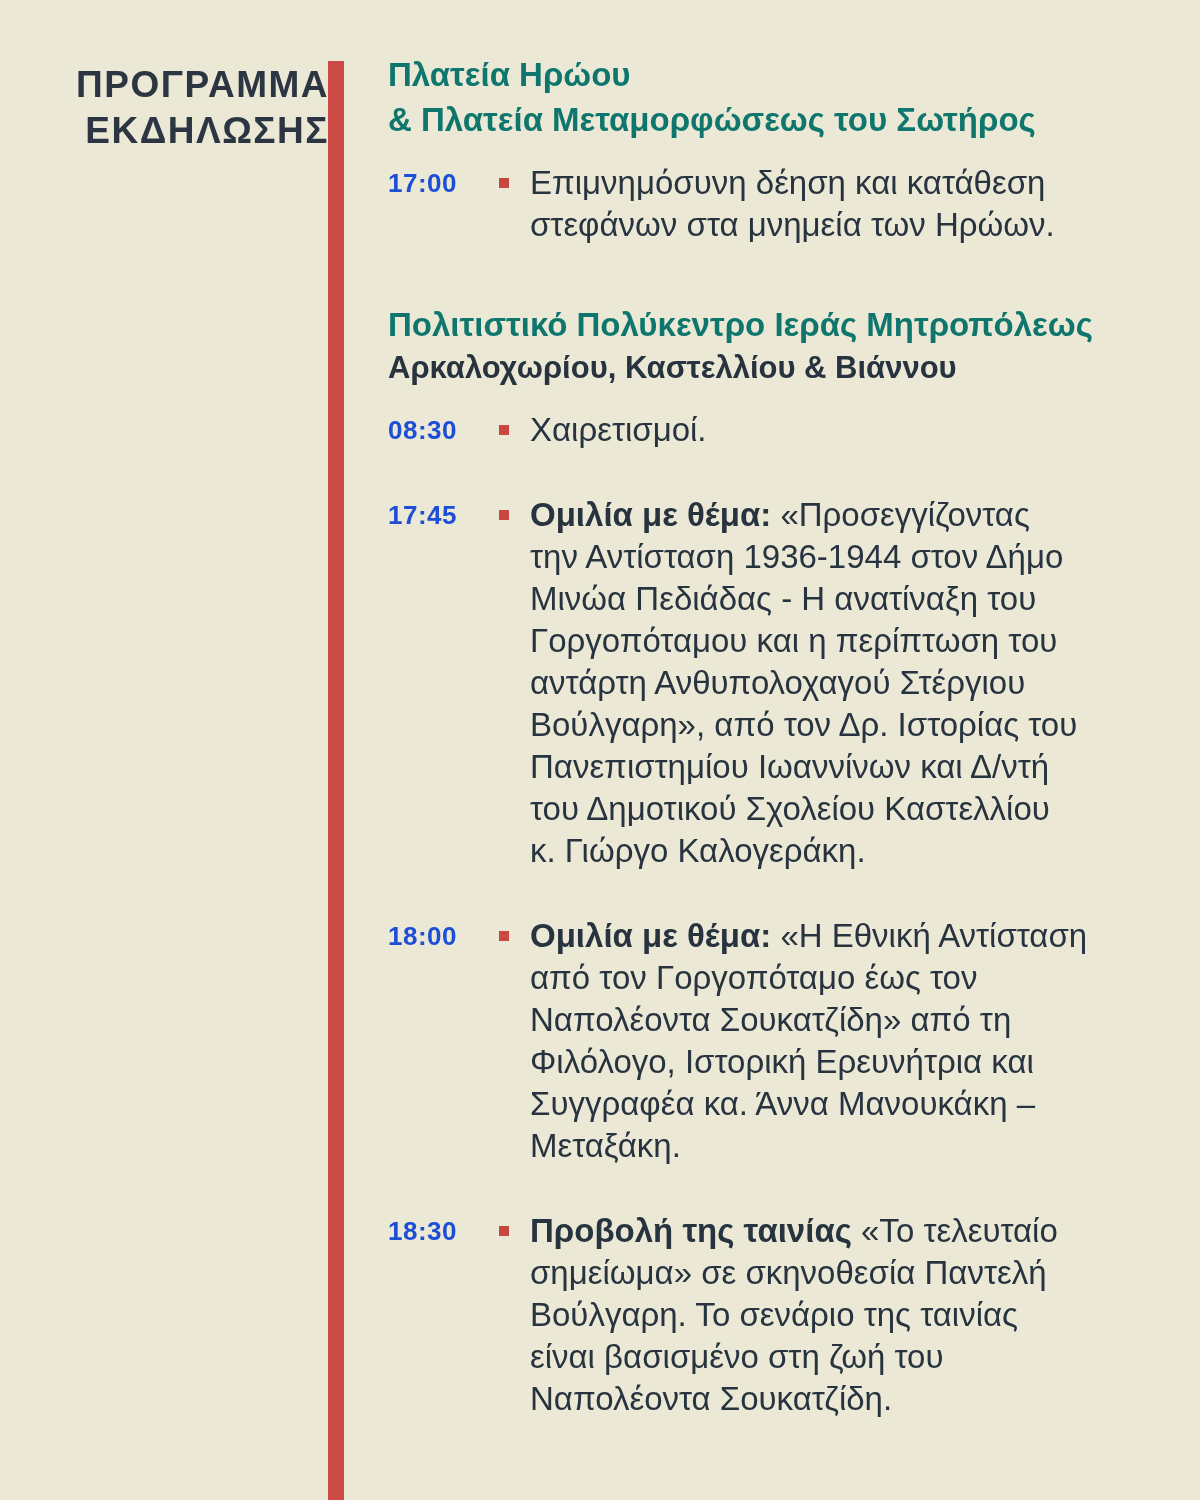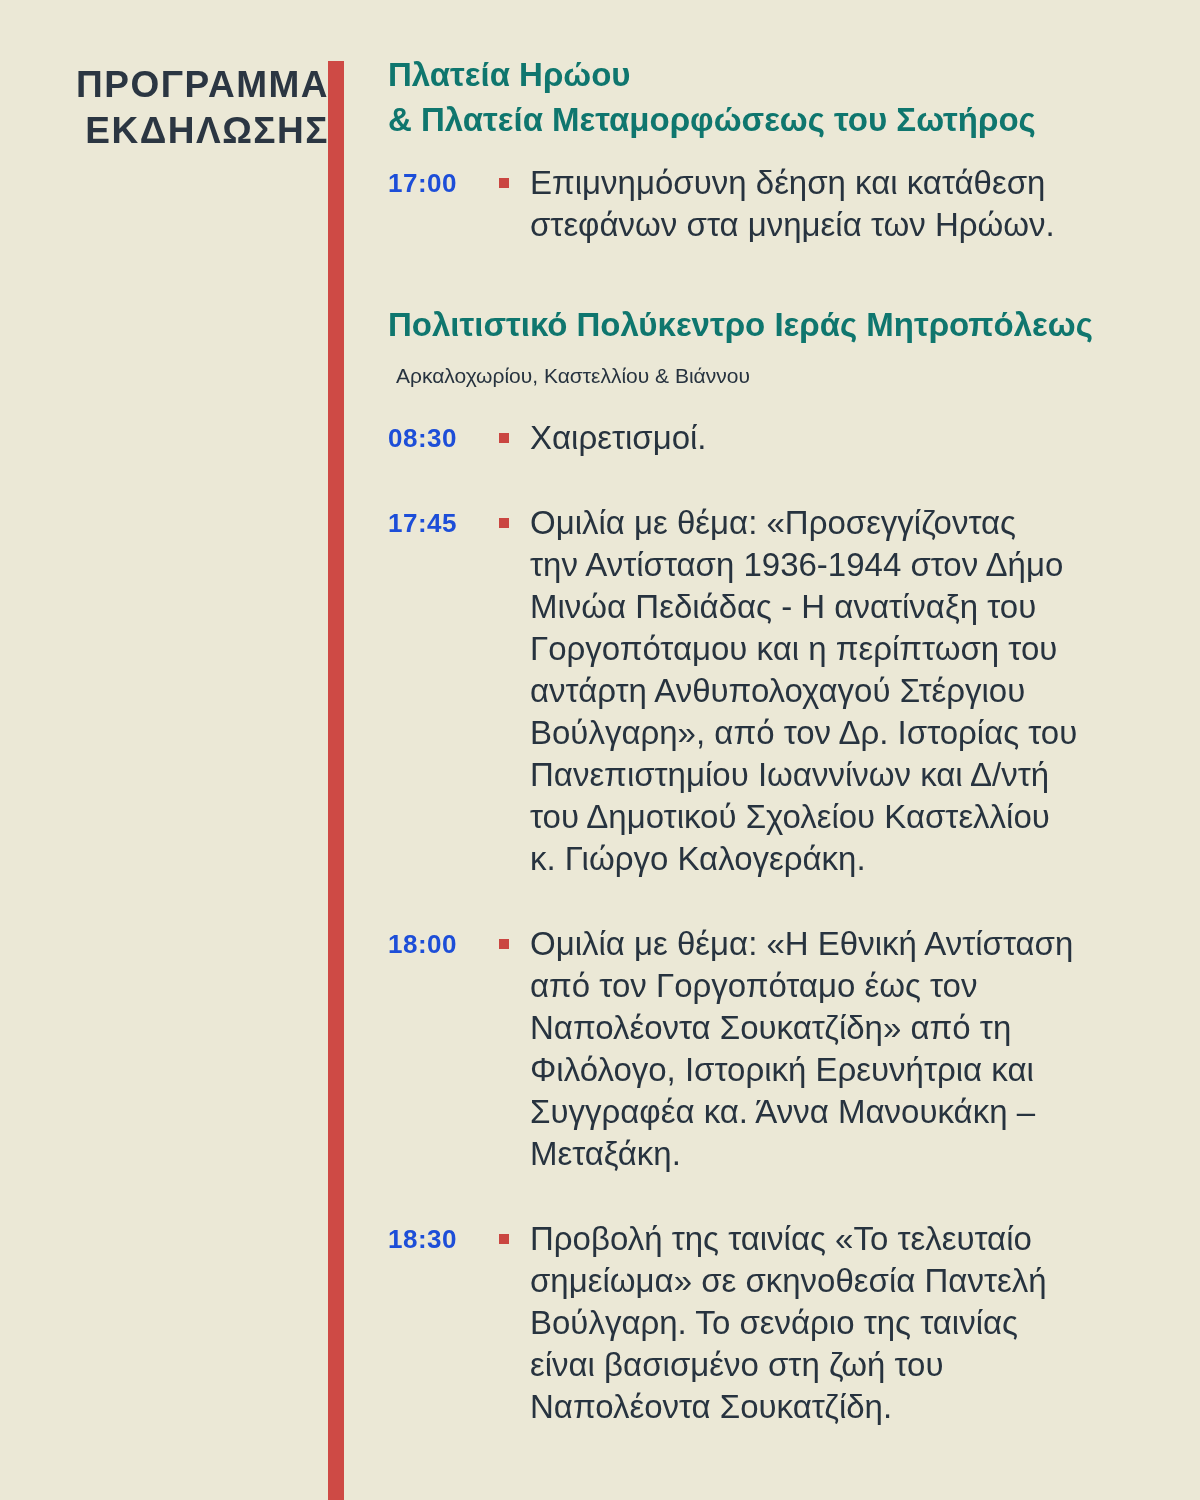--- a/index.html
+++ b/index.html
@@ -52,23 +52,23 @@
 
   .venue-title {
     margin: 0;
     font-size: 33px;
     font-weight: bold;
     line-height: 45px;
     white-space: pre-line;
     color: #0f766e;
   }
   .venue-subtitle {
-    margin: 8px;
-    font-size: 21px;
-    font-weight: normal;
+    margin: 0;
+    font-size: 31px;
+    font-weight: bold;
     line-height: 42px;
     color: #27333F;
   }
 
   .items { margin-top: 20px; }
   .schedule-item {
     display: grid;
     grid-template-columns: 109px 33px 1fr;
     align-items: start;
   }
@@ -89,21 +89,21 @@
     background: #CA4641;
     display: inline-block;
   }
   .desc {
     margin: 0;
     font-size: 33px;
     line-height: 42px;
     white-space: pre-line;
     color: #27333F;
   }
-  .desc b { font-weight: normal; }
+  .desc b { font-weight: bold; }
 </style>
 </head>
 <body>
 
 <div class="poster">
   <h1 class="sidebar-title">ΠΡΟΓΡΑΜΜΑ
 ΕΚΔΗΛΩΣΗΣ</h1>
 
   <div class="red-bar"></div>
 

